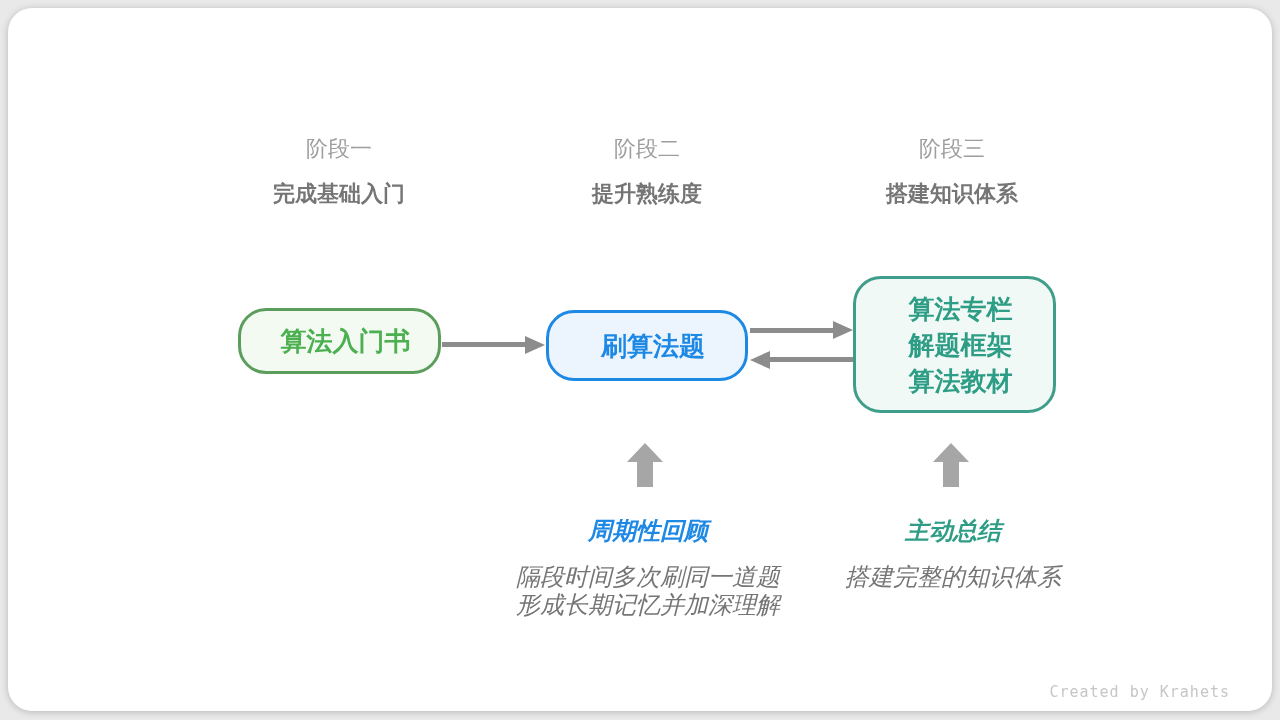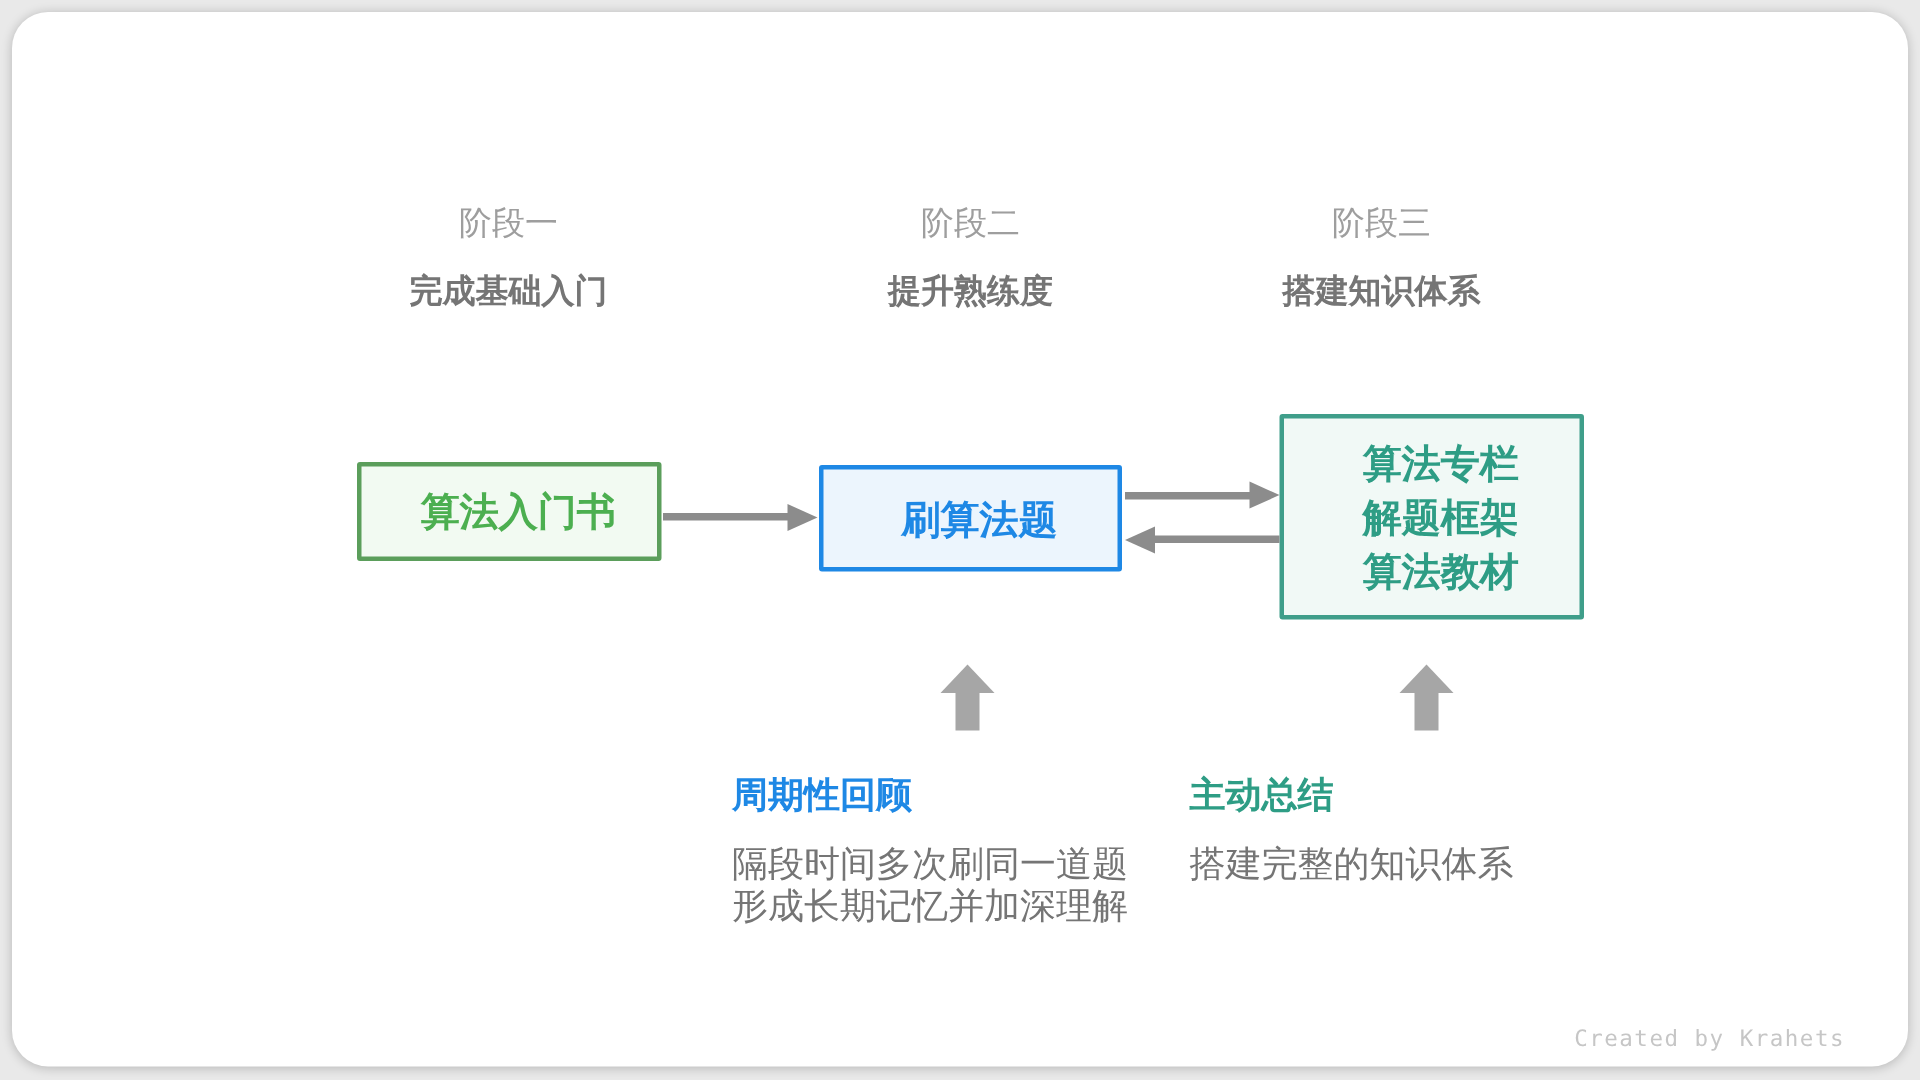--- a/index.html
+++ b/index.html
@@ -11,33 +11,33 @@
   .card{
     position:absolute;left:8px;top:8px;right:8px;bottom:9px;
     background:#ffffff;border-radius:24px;
     box-shadow:0 1px 7px rgba(0,0,0,0.22);
   }
   .stage{position:absolute;width:320px;text-align:center;top:127px;}
   .stage-label{font-size:22px;color:var(--stage-label);line-height:28px;}
   .stage-subtitle{font-size:22px;font-weight:bold;color:var(--stage-subtitle);margin-top:17px;line-height:28px;}
   .node{
     position:absolute;display:flex;flex-direction:column;align-items:center;justify-content:center;
-    border-radius:2px;font-weight:bold;font-size:26px;box-sizing:border-box;text-align:center;padding-left:12px;
+    border-radius:28px;font-weight:bold;font-size:26px;box-sizing:border-box;text-align:center;padding-left:12px;
   }
   .node-green{border:3px solid var(--green-border);background:var(--green-bg);color:var(--green);}
   .node-blue{border:3px solid var(--blue);background:var(--blue-bg);color:var(--blue);}
   .node-teal{border:3px solid var(--teal-border);background:var(--teal-bg);color:var(--teal);}
   .node-line{line-height:36px;display:block;}
   .shaft{position:absolute;height:5px;background:var(--arrow);}
   .head-r{position:absolute;width:0;height:0;border-top:9px solid transparent;border-bottom:9px solid transparent;border-left:20px solid var(--arrow);}
   .head-l{position:absolute;width:0;height:0;border-top:9px solid transparent;border-bottom:9px solid transparent;border-right:20px solid var(--arrow);}
   .up-arrow{position:absolute;width:36px;display:flex;flex-direction:column;align-items:center;}
   .up-tri{width:0;height:0;border-left:18px solid transparent;border-right:18px solid transparent;border-bottom:19px solid var(--block-arrow);}
   .up-stem{width:16px;height:25px;background:var(--block-arrow);}
-  .annotation{position:absolute;width:320px;top:508px;}
+  .annotation{position:absolute;width:320px;text-align:center;top:508px;font-style:italic;}
   .ann-title{font-size:24px;font-weight:bold;line-height:30px;}
   .ann-title-blue{color:var(--blue);}
   .ann-title-teal{color:var(--teal);}
   .ann-desc{margin-top:17px;font-size:24px;color:var(--desc);line-height:28px;}
   .credit{
     position:absolute;right:42px;top:675px;
     font-family:"DejaVu Sans Mono",monospace;font-size:15px;
     color:var(--credit);letter-spacing:1px;text-align:right;
   }
 </style>
@@ -47,21 +47,21 @@
 <div class="card">
 
   <div class="stage" style="left:479px;">
     <div class="stage-label">阶段二</div>
     <div class="stage-subtitle">提升熟练度</div>
   </div>
   <div class="stage" style="left:171px;">
     <div class="stage-label">阶段一</div>
     <div class="stage-subtitle">完成基础入门</div>
   </div>
-  <div class="stage" style="left:753px;">
+  <div class="stage" style="left:784px;">
     <div class="stage-label">阶段三</div>
     <div class="stage-subtitle">搭建知识体系</div>
   </div>
 
   <div class="node node-green" style="left:230px;top:300px;width:203px;height:66px;">
     <span class="node-line">算法入门书</span>
   </div>
 
   <div class="node node-blue" style="left:538px;top:302px;width:202px;height:71px;">
     <span class="node-line">刷算法题</span>

